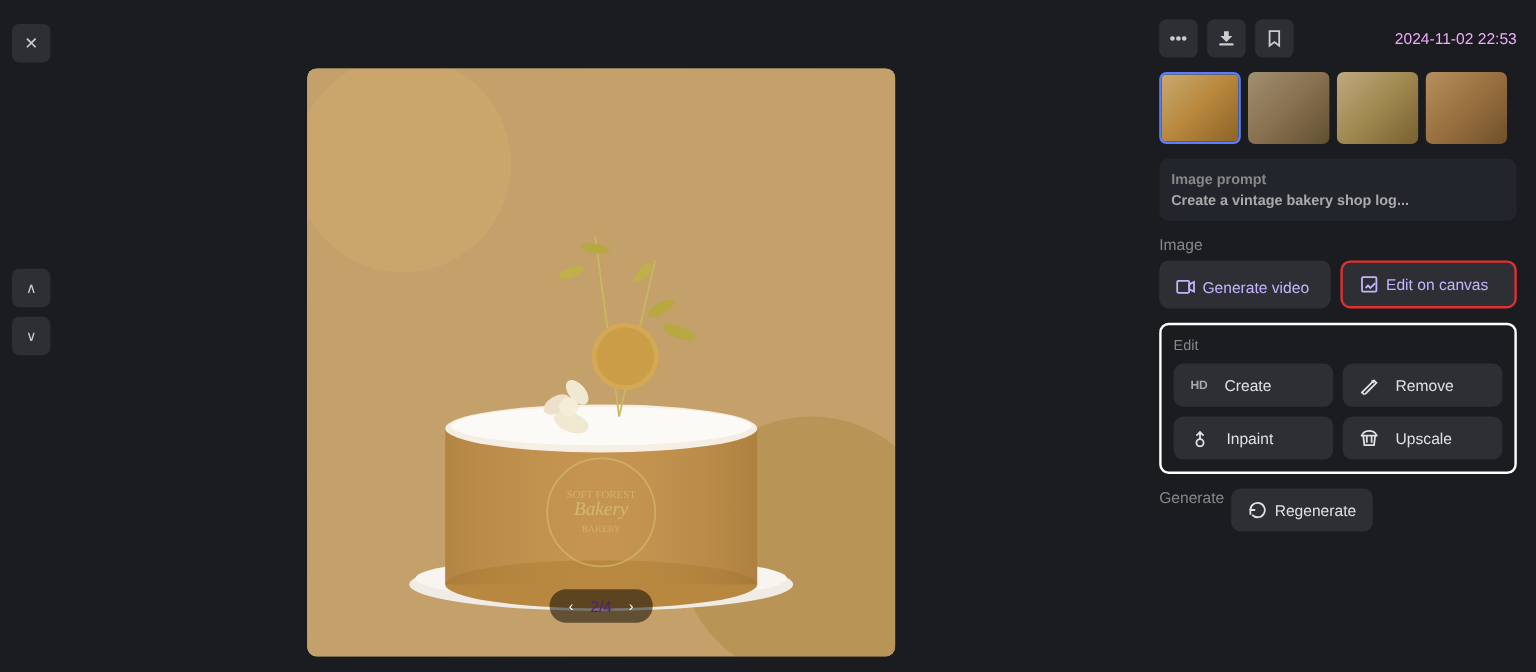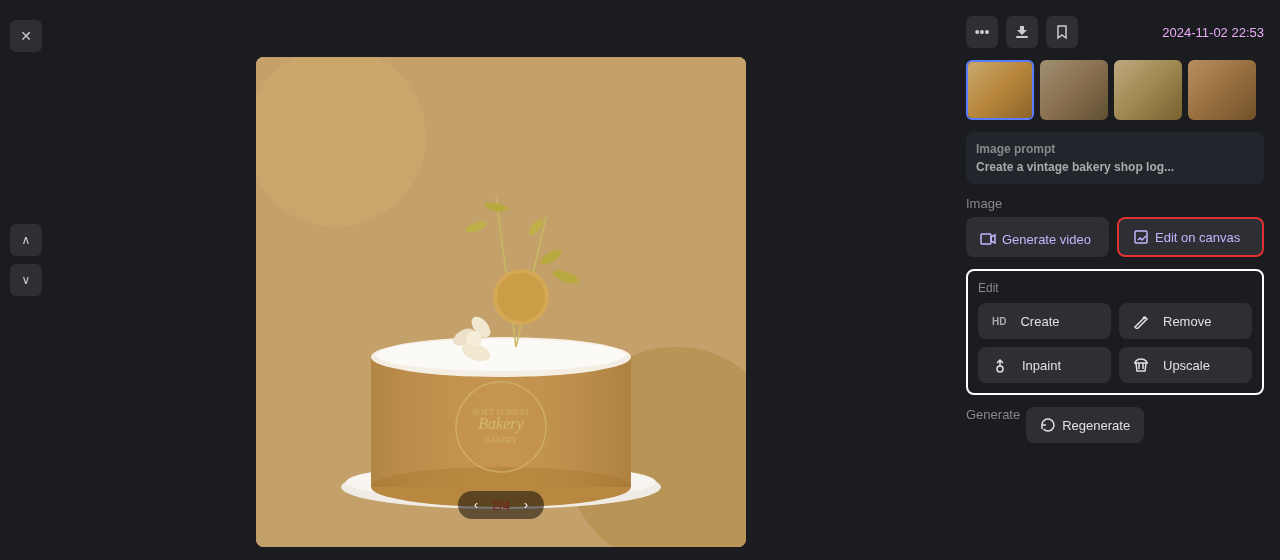--- a/index.html
+++ b/index.html
@@ -109,21 +109,21 @@
       background: none;
       border: none;
       color: #fff;
       cursor: pointer;
       font-size: 12px;
       padding: 2px 4px;
     }
 
     .image-nav-text {
       font-size: 13px;
-      color: #7f1d1d;
+      color: #4c1d95;
     }
 
     
     .right-panel {
       width: 330px;
       flex-shrink: 0;
       padding: 16px;
       display: flex;
       flex-direction: column;
       gap: 12px;

